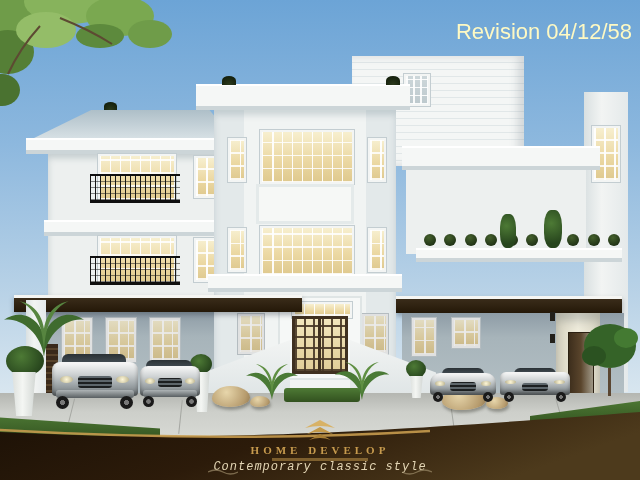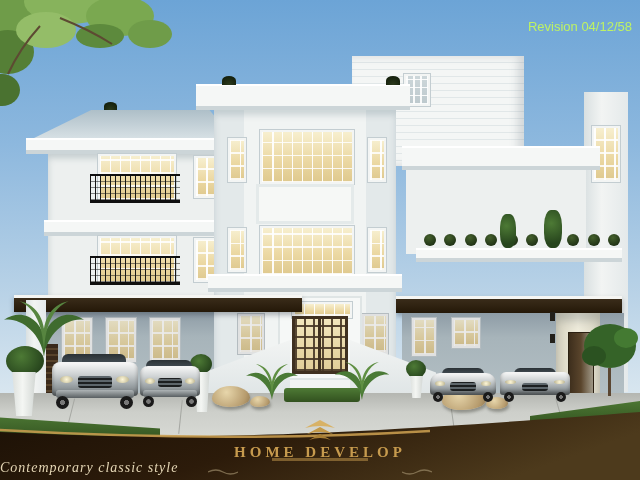--- a/index.html
+++ b/index.html
@@ -52,29 +52,29 @@
              border-radius:8px 8px 4px 4px;box-shadow:inset 0 -3px 4px rgba(0,0,0,.35);}
   .car .glass{position:absolute;background:linear-gradient(180deg,#2a3135,#55616a);border-radius:6px 6px 2px 2px;}
   .car .grille{position:absolute;background:repeating-linear-gradient(0deg,#1c1f20 0 2px,#5d666b 2px 4px);border-radius:3px;}
   .car .lamp{position:absolute;background:radial-gradient(circle,#fdf6d8,#b8b089);border-radius:50%;}
   .car .wheel{position:absolute;background:radial-gradient(circle at 50% 50%,#777 0 28%,#1a1a1a 30% 100%);border-radius:50%;}
   .car .bumper{position:absolute;background:linear-gradient(180deg,#aeb4b6,#595f62);border-radius:3px;}
 
   
   .note{right:8px;top:4px;color:#22313d;font-weight:bold;font-size:10.5px;
         font-family:"DejaVu Sans",sans-serif;letter-spacing:.2px;}
-  .revision{right:8px;top:19px;color:#bef264;font-size:13px;
+  .revision{right:8px;top:19px;color:#fef9c3;font-size:22px;
             font-family:"Liberation Sans",sans-serif;}
 
   
   .brand{left:0;top:444px;width:640px;text-align:center;color:#c79b4e;
-         font-family:"Liberation Serif",serif;font-weight:bold;font-size:15px;letter-spacing:4px;}
+         font-family:"Liberation Serif",serif;font-weight:bold;font-size:11px;letter-spacing:4px;}
   .brand-sub{left:272px;top:458px;width:96px;height:3px;background:rgba(199,155,78,.5);filter:blur(.5px);}
-  .tagline{left:0;top:460px;width:640px;text-align:left;color:#e3d5b4;
-           font-family:Liberation Serif, serif;font-style:italic;font-size:14px;letter-spacing:1px;}
+  .tagline{left:0;top:460px;width:640px;text-align:center;color:#e3d5b4;
+           font-family:Liberation Mono, monospace;font-style:italic;font-size:12px;letter-spacing:1px;}
   .flourish{position:absolute;top:468px;width:30px;height:8px;opacity:.7;}
 </style>
 </head>
 <body>
 
 <div class="stage">
 
   <div class="abs sky"></div>
 
   <svg class="abs" style="left:0;top:0" width="180" height="130" viewBox="0 0 180 130">

